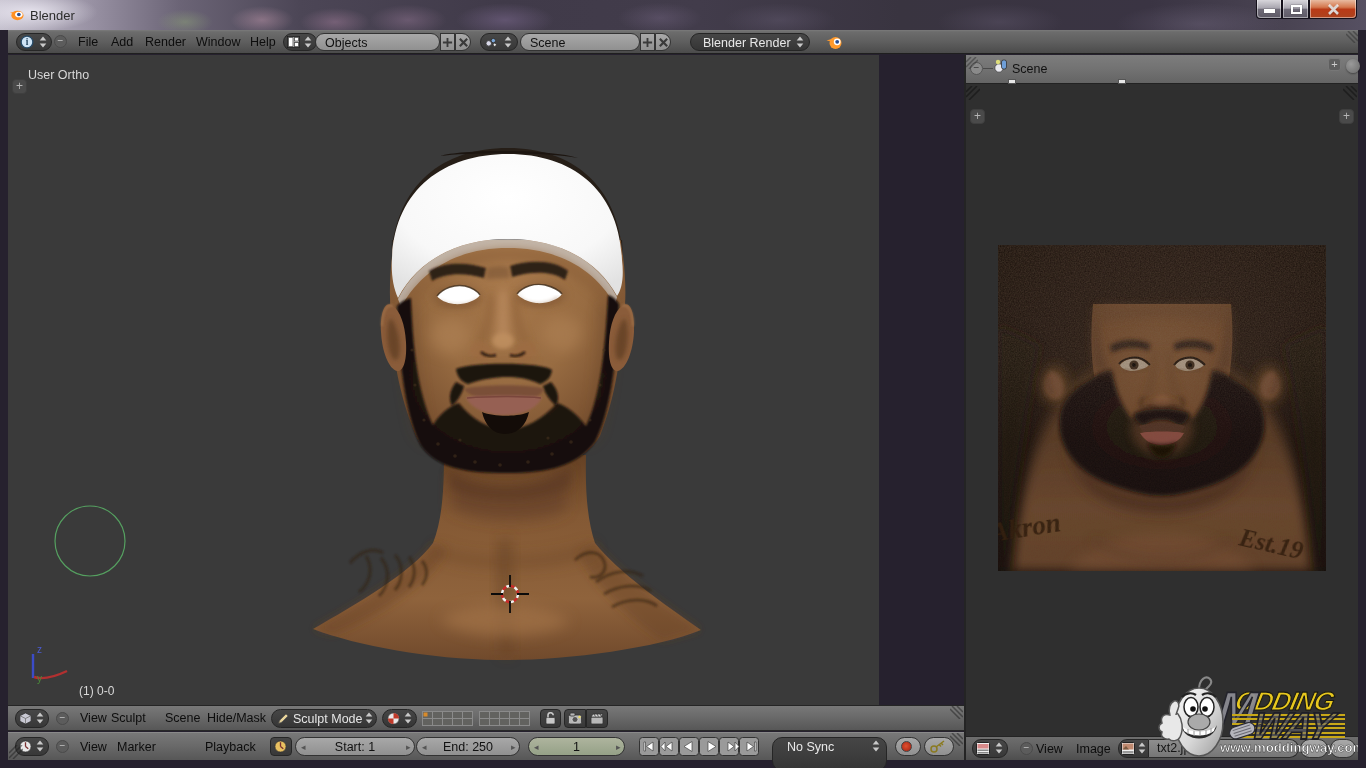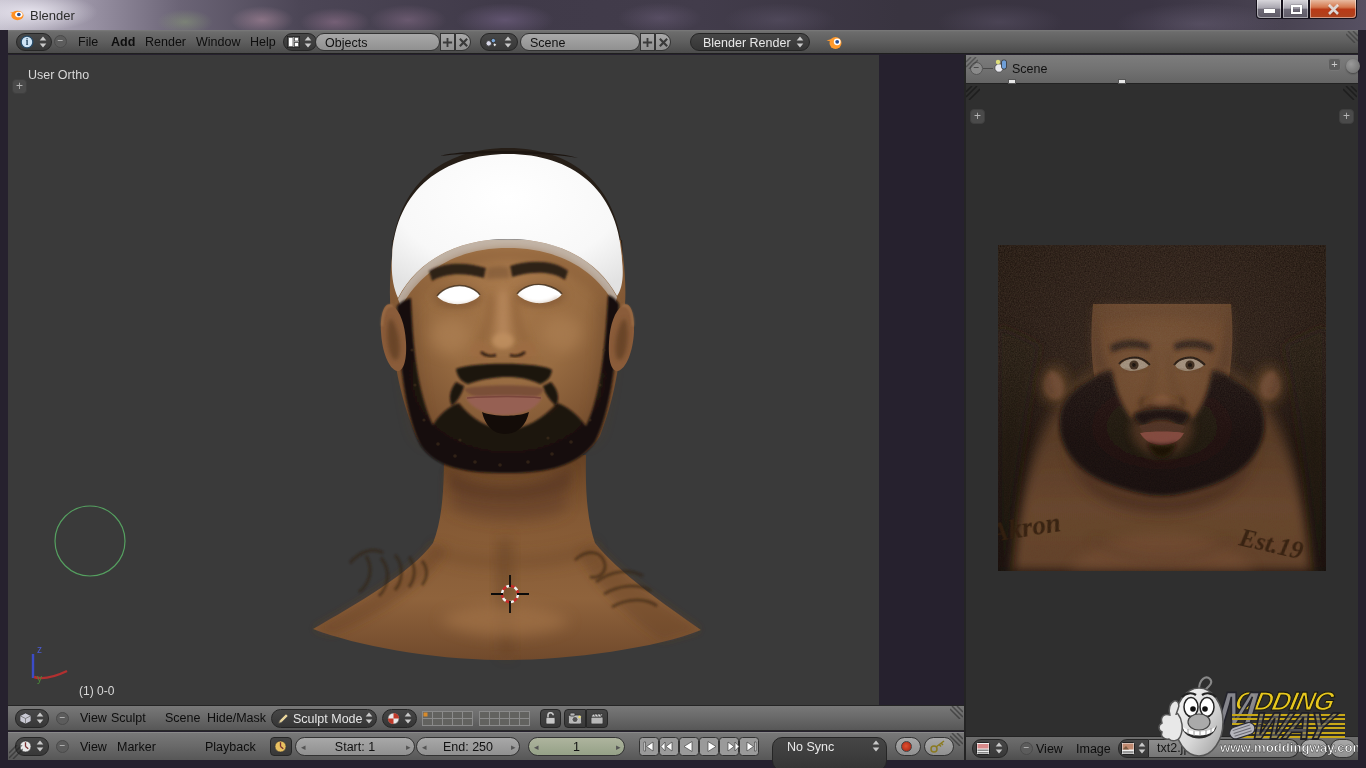--- a/index.html
+++ b/index.html
@@ -102,21 +102,21 @@
     <div class="dwidget" style="left:8px;top:3px;width:36px;height:18px;"></div>
     <svg class="abs" style="left:12px;top:5px;" width="14" height="14" viewBox="0 0 15 15">
       <circle cx="7.5" cy="7.5" r="6.3" fill="#cfe4f5" stroke="#274a66" stroke-width="1.4"></circle>
       <text x="7.5" y="11" font-size="10" font-weight="bold" fill="#1d3d57" text-anchor="middle" font-family="Liberation Serif">i</text>
     </svg>
     <svg class="abs" style="left:31px;top:6px;" width="8" height="12" viewBox="0 0 8 12">
         <path d="M4,0.5 L7.3,4.5 H0.7 Z M4,11.5 L7.3,7.5 H0.7 Z" fill="#c9c9c9"></path>
       </svg>
     <div class="circbtn" style="left:46px;top:5px;"><span style="position:relative;top:-1px;">−</span></div>
     <div class="menu" style="left:70px;">File</div>
-    <div class="menu" style="left:103px;font-weight:bold;">Add</div>
+    <div class="menu" style="left:103px;">Add</div>
     <div class="menu" style="left:137px;">Render</div>
     <div class="menu" style="left:188px;">Window</div>
     <div class="menu" style="left:242px;">Help</div>
     <div class="dwidget" style="left:275px;top:3px;width:34px;height:18px;"></div>
     <svg class="abs" style="left:279px;top:6px;" width="13" height="12" viewBox="0 0 14 13">
       <rect x="0.5" y="0.5" width="13" height="12" fill="#e8e8e8" stroke="#222"></rect>
       <rect x="1.5" y="1.5" width="5" height="10" fill="#fff" stroke="#555"></rect>
       <rect x="8" y="1.5" width="4.5" height="4" fill="#fff" stroke="#555"></rect>
       <rect x="8" y="7" width="4.5" height="4.5" fill="#fff" stroke="#555"></rect>
     </svg>

